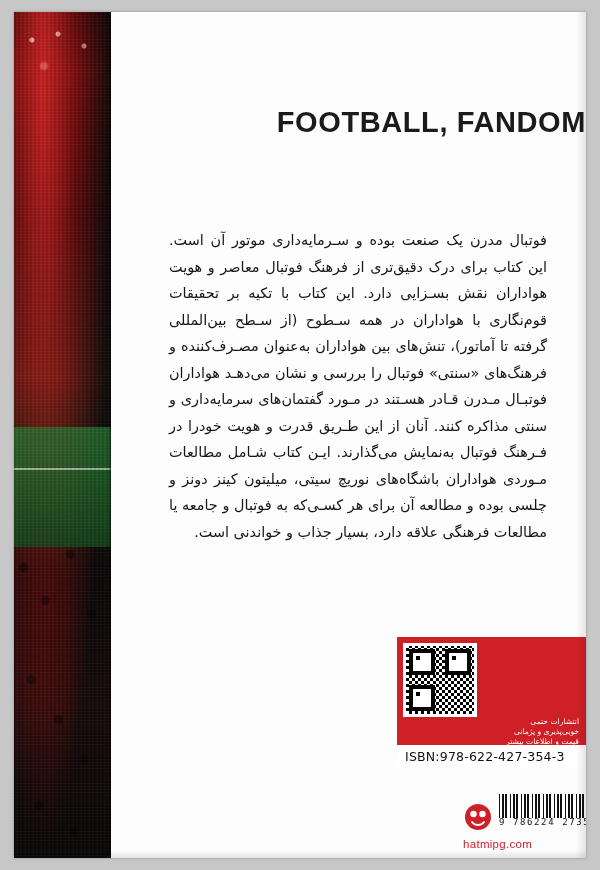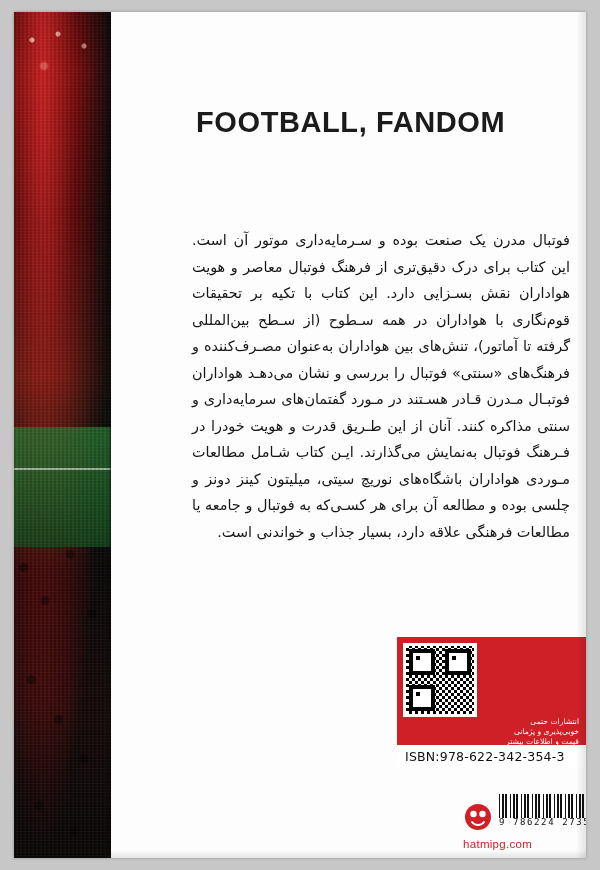--- a/index.html
+++ b/index.html
@@ -60,25 +60,25 @@
   .spine-pitch{position:absolute;left:0;top:415px;width:97px;height:120px;
     background:linear-gradient(to bottom, rgba(40,120,50,.75), rgba(20,70,28,.85));}
   .spine-pitch:after{content:"";position:absolute;left:0;top:34%;width:100%;height:2px;background:rgba(255,255,255,.55);}
   .spine-edge{position:absolute;right:0;top:0;width:3px;height:100%;background:linear-gradient(to right, rgba(0,0,0,0), rgba(0,0,0,.5));}
 
   
   .content{position:absolute;left:97px;top:0;right:0;bottom:0;background:#fdfdfd;}
 
   
   .title-block{position:absolute;left:85px;top:95px;width:390px;}
-  .title-line{font-family:"Liberation Sans",sans-serif;font-weight:bold;font-size:29px;line-height:31px;letter-spacing:.6px;color:#1b1b1b;}
+  .title-line{font-family:"Liberation Sans",sans-serif;font-weight:bold;font-size:29px;line-height:31px;letter-spacing:.6px;color:#1b1b1b;text-align:right;}
   .author{margin-top:14px;font-size:17px;color:#2b2b2b;letter-spacing:.2px;}
 
   
-  .blurb{position:absolute;right:16px;top:215px;width:378px;direction:rtl;text-align:justify;
+  .blurb{position:absolute;right:39px;top:215px;width:378px;direction:rtl;text-align:justify;
     font-family:"DejaVu Sans",sans-serif;font-size:14.4px;line-height:26.5px;color:#151515;}
   .blurb p{margin:0;}
 
   
   .infoblock{position:absolute;left:286px;top:625px;width:190px;height:130px;background:#cf2027;}
   .qr{position:absolute;left:6px;top:6px;width:74px;height:74px;background:#ffffff;padding:3px;box-sizing:border-box;}
   .qr-grid{width:100%;height:100%;
     background-color:#fff;
     background-image:
       repeating-linear-gradient(90deg,#000 0 3px,#fff 3px 6px),
@@ -149,21 +149,21 @@
         </div>
 
 
         <div class="pubtext">
           <div class="row">انتشارات حتمی</div>
           <div class="row">خوبی‌پذیری و پژمانی</div>
           <div class="row">قیمت و اطلاعات بیشتر</div>
         </div>
 
         <div class="isbn-bar">
-          <div class="isbn-text">ISBN:978-622-342-354-3</div>
+          <div class="isbn-text">ISBN:978-622-427-354-3</div>
         </div>
       </div>
 
       <div class="brand">
         <svg class="brand-mark" viewBox="0 0 30 30">
           <circle cx="15" cy="15" r="13" fill="#cf2027"></circle>
           <circle cx="10.5" cy="12" r="3.2" fill="#ffffff"></circle>
           <circle cx="19.5" cy="12" r="3.2" fill="#ffffff"></circle>
           <path d="M9 20 C12 24 18 24 21 20" stroke="#ffffff" stroke-width="2" fill="none" stroke-linecap="round"></path>
         </svg>

